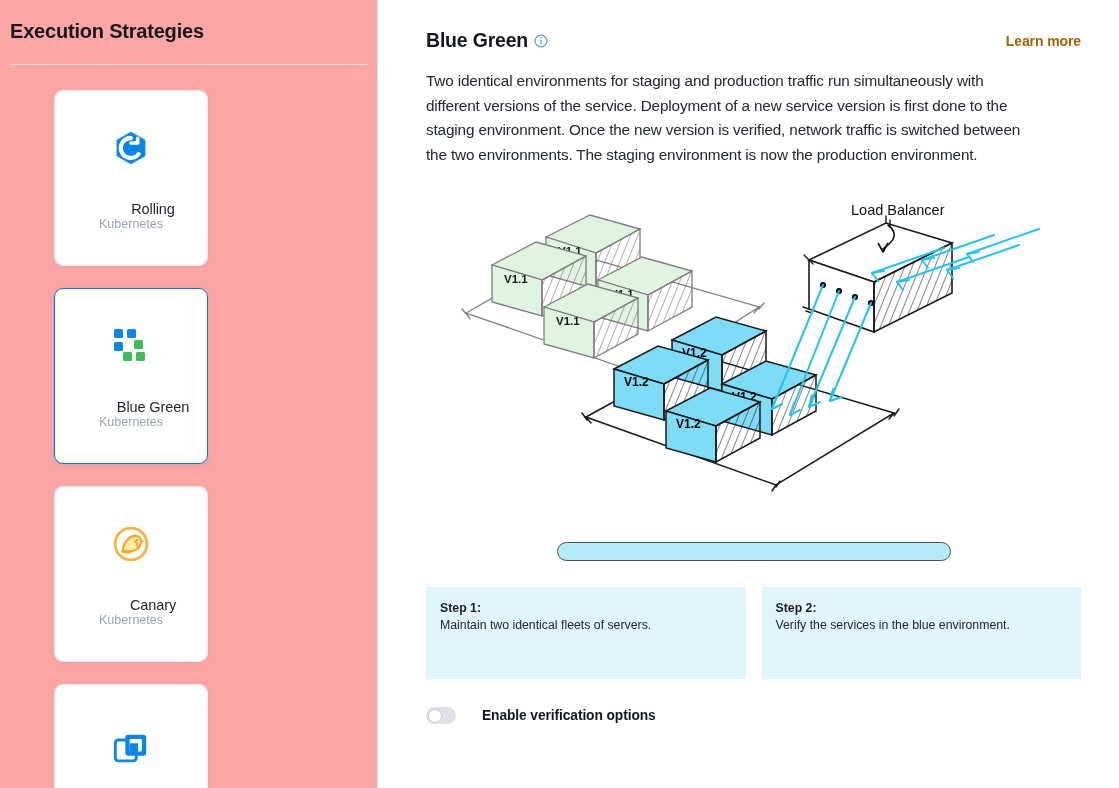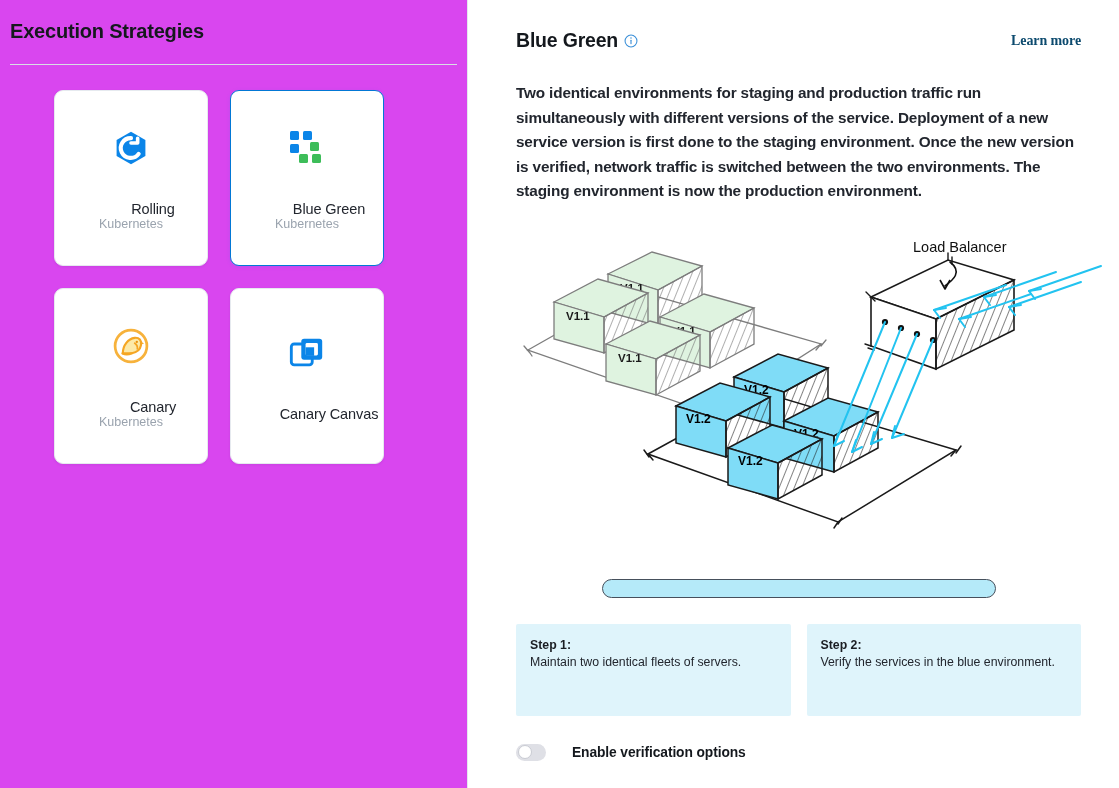--- a/index.html
+++ b/index.html
@@ -6,22 +6,22 @@
   html, body {
     width: 1119px; height: 788px;
     font-family: "Liberation Sans", sans-serif;
     background: #ffffff;
     overflow: hidden;
   }
   #app { display: flex; width: 1119px; height: 788px; }
 
   
   .sidebar {
-    width: 468px; height: 788px;
-    background: #d946ef;
+    width: 378px; height: 788px;
+    background: #fca5a5;
     border-right: 1px solid #e3e8ee;
     position: relative;
   }
   .sidebar-title {
     font-size: 20px; font-weight: bold; color: #15181d;
     padding: 20px 0 0 10px; letter-spacing: -0.2px;
   }
   .sidebar-divider {
     height: 1px; background: #d9dee5;
     margin: 21px 10px 0 10px;
@@ -63,29 +63,28 @@
     position: relative; overflow: hidden;
   }
   .detail-header {
     display: flex; align-items: center; justify-content: space-between;
     padding-top: 29px;
   }
   .detail-title-wrap { display: flex; align-items: center; gap: 6px; }
   .detail-title { font-size: 19.5px; font-weight: bold; color: #14181d; letter-spacing: -0.2px; }
   .info-icon { width: 14px; height: 14px; display:inline-block; }
   .learn-more {
-    font-size: 14px; font-weight: bold; color: #0c4a6e;
-    text-decoration: none; cursor: pointer; letter-spacing: -0.1px; font-family: Liberation Serif, serif;
+    font-size: 14px; font-weight: bold; color: #a16207;
+    text-decoration: none; cursor: pointer; letter-spacing: -0.1px;
   }
   .detail-desc {
-    margin-top: 29px;
+    margin-top: 17px;
     font-size: 15.3px; line-height: 24.5px; color: #22262e;
     max-width: 600px;
     letter-spacing: -0.15px;
-    font-weight: bold;
   }
 
   
   .illustration { margin-top: 18px; height: 375px; position: relative; }
   .illustration svg { display:block; margin: 0 auto; }
 
   
   .steps { display: flex; gap: 16px; margin-top: 4px; }
   .step-box {
     flex: 1; background: #dff4fb; border-radius: 2px;

